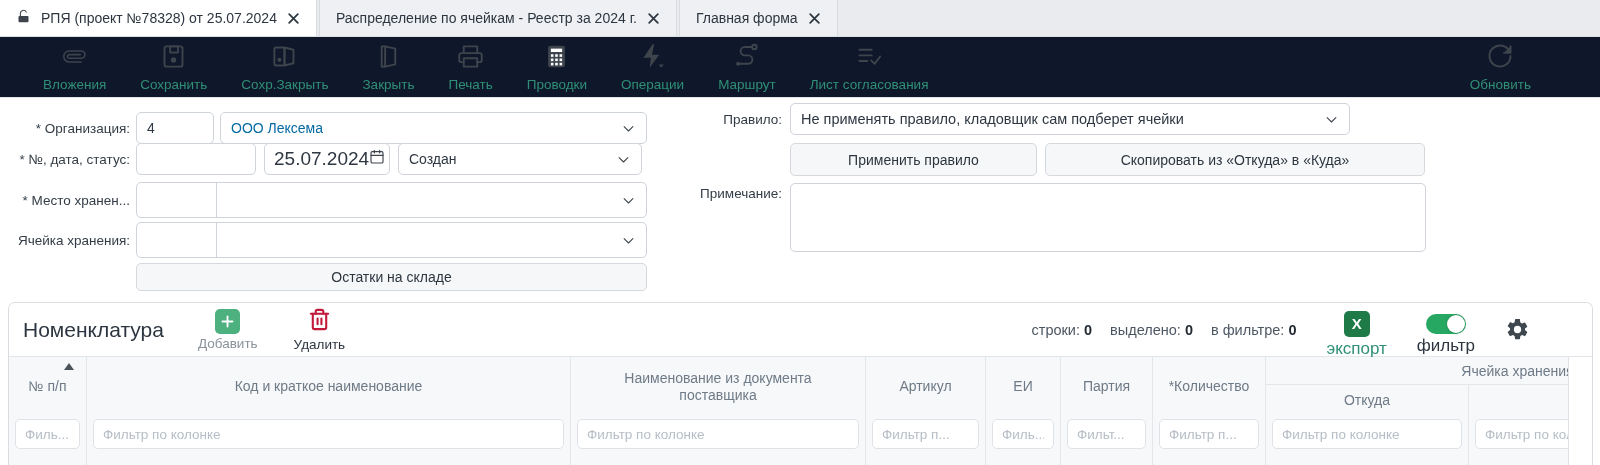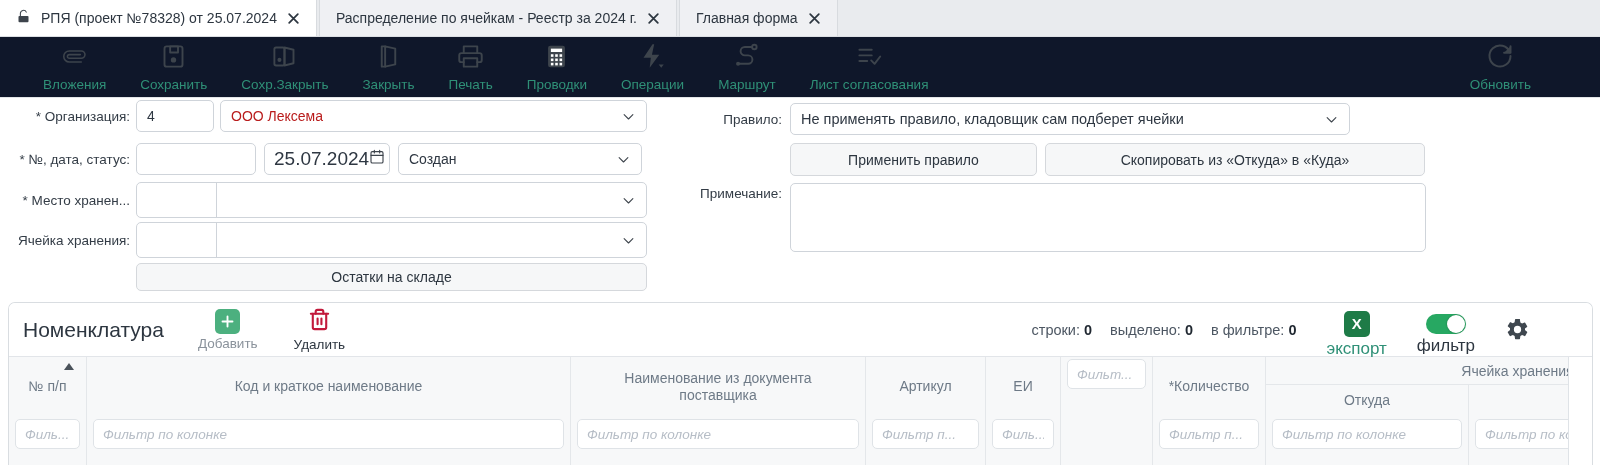--- a/index.html
+++ b/index.html
@@ -21,21 +21,21 @@
   .tbtn { display:flex; flex-direction:column; align-items:center; justify-content:center; gap:3px; padding:4px 17px; cursor:pointer; }
   .tbtn .lbl { font-size:13.5px; color:#2f9077; white-space:nowrap; }
   .tbtn.refresh { margin-left:auto; margin-right:44px; }
 
   
   .form-area { position:relative; height:204px; background:#fff; }
   .frow { position:absolute; display:flex; align-items:center; }
   .flabel { font-size:13.5px; color:#333c46; text-align:right; white-space:nowrap; }
   .box { border:1px solid #cfd4da; border-radius:5px; background:#fff; height:32px; display:flex; align-items:center; }
   .box input { border:none; outline:none; font-size:14px; color:#2e3742; width:100%; height:100%; padding:0 10px; border-radius:5px; background:transparent; }
-  .ghost { color:#b91c1c; }
+  .ghost { color:#0369a1; }
   .chev { margin-left:auto; padding:0 10px; display:flex; align-items:center; }
   .combo-sub { width:80px; height:100%; border-right:1px solid #cfd4da; flex:none; }
   .btn { border:1px solid #d5d8dc; background:#f6f7f8; border-radius:5px; font-size:14px; color:#2d3640;
          display:flex; align-items:center; justify-content:center; cursor:pointer; }
   textarea.note { border:1px solid #cfd4da; border-radius:5px; resize:none; outline:none; font-family:inherit; font-size:14px; padding:6px 10px; }
 
   
   .panel { position:absolute; left:8px; right:7px; top:302px; bottom:0; border:1px solid #d9dde1; border-bottom:none;
            border-radius:7px 7px 0 0; background:#fff; overflow:hidden; }
   .panel-bar { height:53px; display:flex; align-items:center; padding:0 14px; background:#fff; }
@@ -56,21 +56,21 @@
 
   
   .gridwrap { border-top:1px solid #e2e5e9; background:#f7f8f9; height:110px; display:flex; }
   .grid { display:flex; width:1560px; overflow:hidden; border-right:1px solid #dfe3e7; }
   .gcol { border-right:1px solid #e4e7ea; display:flex; flex-direction:column; flex:none; }
   .gcol:last-child { border-right:none; }
   .ghead { height:60px; display:flex; align-items:center; justify-content:center; text-align:center;
            font-size:14px; color:#6e7a87; padding:4px 8px; position:relative; line-height:1.25; }
   .gfilt { padding:2px 6px 8px; }
   .gfilt input { width:100%; height:30px; border:1px solid #dfe3e7; border-radius:5px; background:#fff; outline:none;
-                 font-family:inherit; font-size:13.5px; font-style:italic; color:#5c6670; padding:0 9px; }
+                 font-family:inherit; font-size:13.5px; color:#5c6670; padding:0 9px; }
   .gfilt input::placeholder { color:#b6bdc6; }
   .sort { position:absolute; top:6px; right:12px; width:0; height:0; border-left:5px solid transparent; border-right:5px solid transparent;
           border-bottom:7px solid #4a525a; }
   .group { display:flex; flex-direction:column; flex:none; }
   .grouphead { height:28px; display:flex; align-items:center; justify-content:center; font-size:14px; color:#6e7a87;
                border-bottom:1px solid #e4e7ea; }
   .grouprow { display:flex; flex:1; }
   .grouprow .gcol { border-right:1px solid #e4e7ea; }
   .grouprow .ghead { height:32px; }
   .gutter { flex:1; background:#fff; }
@@ -194,21 +194,21 @@
     <span><svg width="28" height="28" viewBox="0 0 24 24" class="icon" stroke-width="2">
           <path d="M20.49 9A9 9 0 1 0 21 12"></path>
           <polyline points="15.5 9.2 21 9.2 21 3.7" fill="#3d444c" stroke="#3d444c"></polyline>
         </svg></span>
     <span class="lbl">Обновить</span>
   </div>
 </div>
 
 <div class="form-area">
 
-  <div class="frow" style="left:8px; top:2px;">
+  <div class="frow" style="left:8px; top:14px;">
     <div class="flabel" style="width:122px;">* Организация:</div>
     <div class="box" style="width:78px; margin-left:6px;">
       <input class="ghost" readonly="" value="4" style="">
     </div>
     <div class="box" style="width:427px; margin-left:6px;">
       <span class="ghost" style="padding-left:10px; font-size:14px;">ООО Лексема</span>
       <span class="chev">
           <svg width="15" height="15" viewBox="0 0 24 24" class="icon" stroke-width="2.6" stroke="#5a6068">
             <polyline points="5 9 12 16 19 9"></polyline>
           </svg>
@@ -367,20 +367,23 @@
           </div>
         <div class="gfilt"><input placeholder="Фильтр п..." style=""></div>
       </div>
       <div class="gcol" style="width:75px;">
         <div class="ghead">
             <span>ЕИ</span>
           </div>
         <div class="gfilt"><input placeholder="Филь..." style=""></div>
       </div>
       <div class="gcol" style="width:92px;">
+        <div class="ghead">
+            <span>Партия</span>
+          </div>
         <div class="gfilt"><input placeholder="Фильт..." style=""></div>
       </div>
       <div class="gcol" style="width:113px;">
         <div class="ghead">
             <span>*Количество</span>
           </div>
         <div class="gfilt"><input placeholder="Фильтр п..." style=""></div>
       </div>
 
       <div class="group" style="width:503px;">

